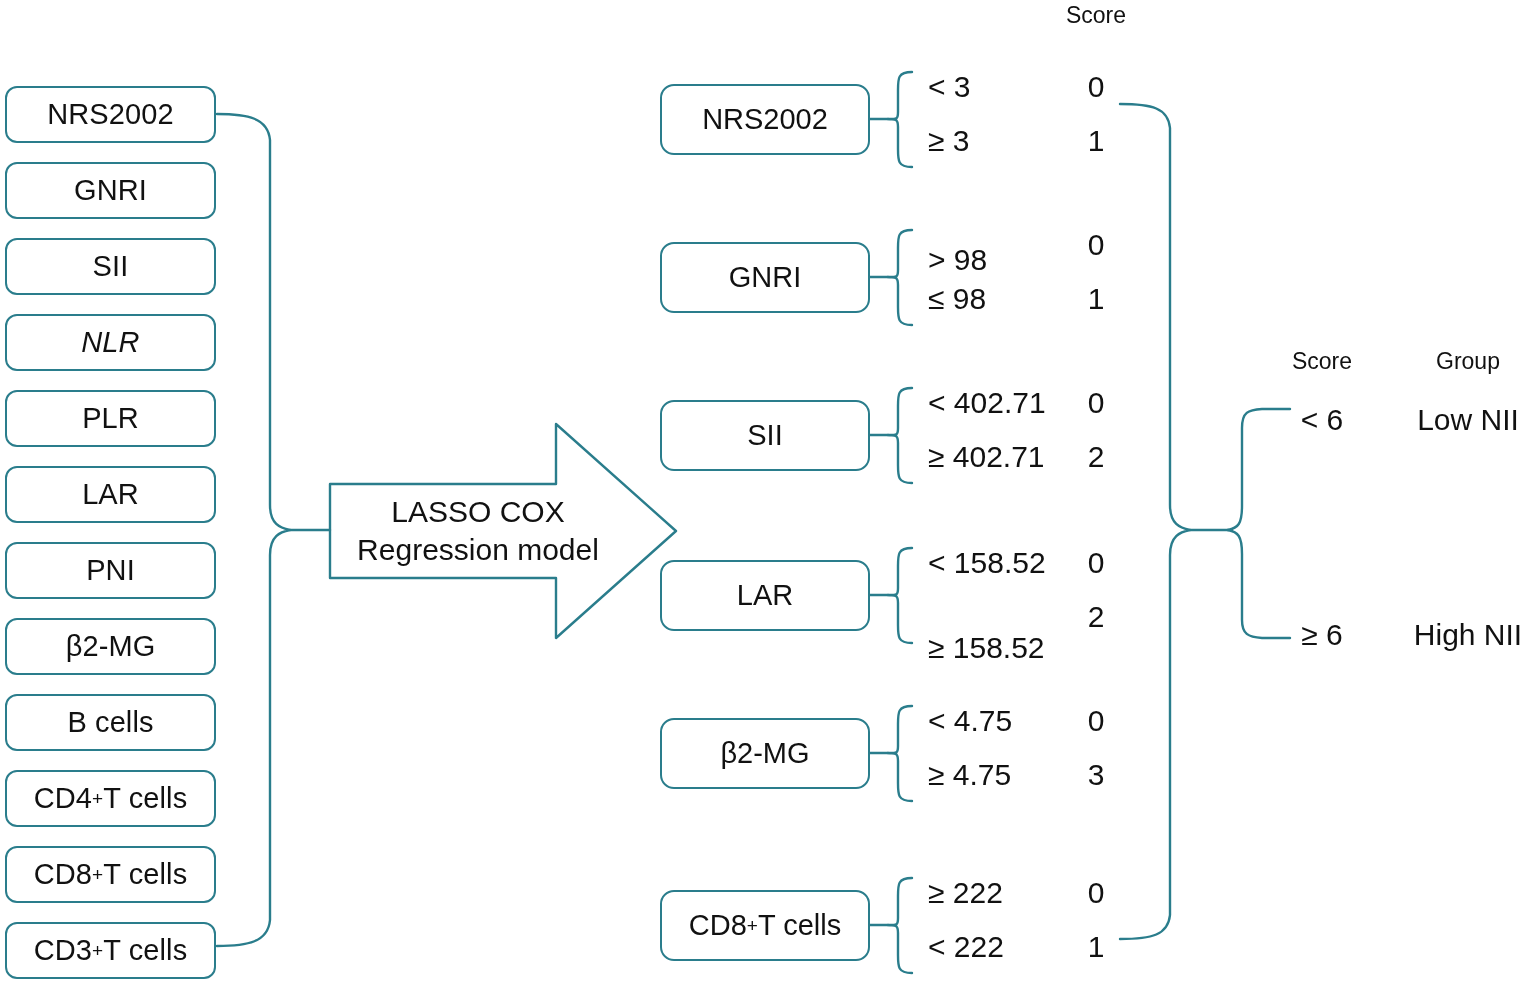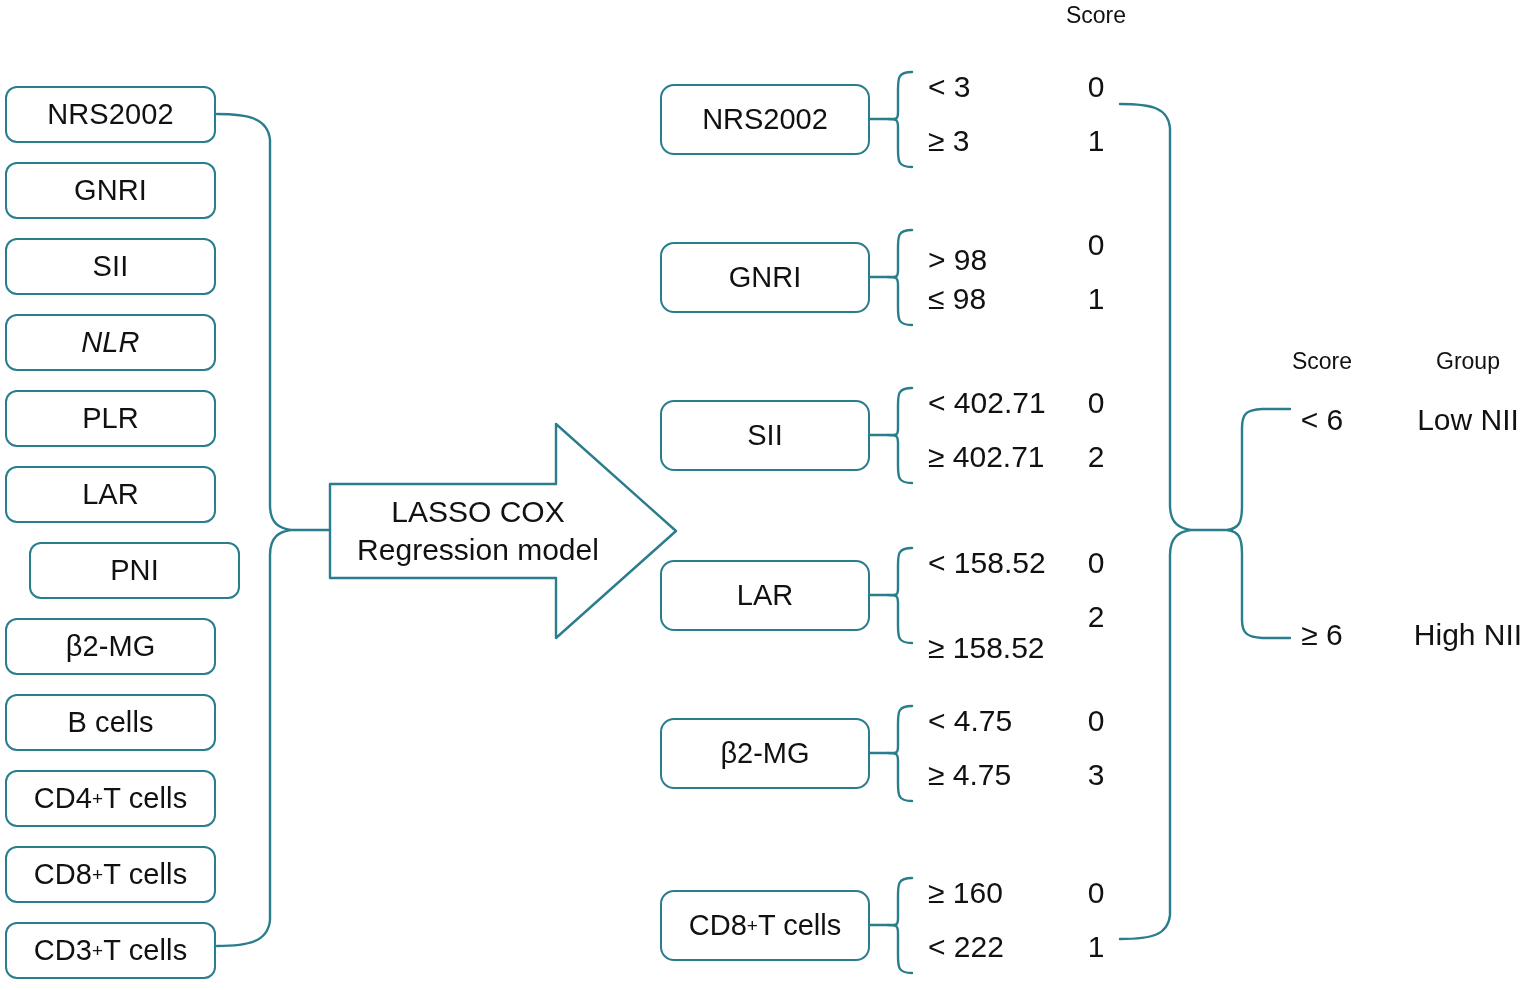--- a/index.html
+++ b/index.html
@@ -120,21 +120,21 @@
   </div>
   <div class="vbox" style="left:5px;top:314px;width:211px;height:57px;font-style:italic;">
     <span>NLR</span>
   </div>
   <div class="vbox" style="left:5px;top:390px;width:211px;height:57px;">
     <span>PLR</span>
   </div>
   <div class="vbox" style="left:5px;top:466px;width:211px;height:57px;">
     <span>LAR</span>
   </div>
-  <div class="vbox" style="left:5px;top:542px;width:211px;height:57px;margin-left:24px;">
+  <div class="vbox" style="left:5px;top:542px;width:211px;height:57px;">
     <span>PNI</span>
   </div>
   <div class="vbox" style="left:5px;top:618px;width:211px;height:57px;">
     <span>β2-MG</span>
   </div>
   <div class="vbox" style="left:5px;top:694px;width:211px;height:57px;">
     <span>B cells</span>
   </div>
   <div class="vbox" style="left:5px;top:770px;width:211px;height:57px;">
     <span>CD4</span>
@@ -197,21 +197,21 @@
   <div class="txt cond" style="left:928px;top:706px;">&lt; 4.75</div>
   <div class="txt score c" style="left:1096px;top:706px;">0</div>
   <div class="txt cond" style="left:928px;top:760px;">≥ 4.75</div>
   <div class="txt score c" style="left:1096px;top:760px;">3</div>
 
   <div class="mbox" style="left:660px;top:890px;width:210px;height:71px;">
     <span>CD8</span>
       <span class="sup">+</span>
       <span> T cells</span>
   </div>
-  <div class="txt cond" style="left:928px;top:878px;">≥ 160</div>
+  <div class="txt cond" style="left:928px;top:878px;">≥ 222</div>
   <div class="txt score c" style="left:1096px;top:878px;">0</div>
   <div class="txt cond" style="left:928px;top:932px;">&lt; 222</div>
   <div class="txt score c" style="left:1096px;top:932px;">1</div>
 
   <div class="txt c hdr" style="left:1322px;top:350px;">Score</div>
   <div class="txt c hdr" style="left:1468px;top:350px;">Group</div>
 
   <div class="txt c" style="left:1322px;top:405px;">&lt; 6</div>
   <div class="txt c" style="left:1468px;top:405px;">Low NII</div>
 

